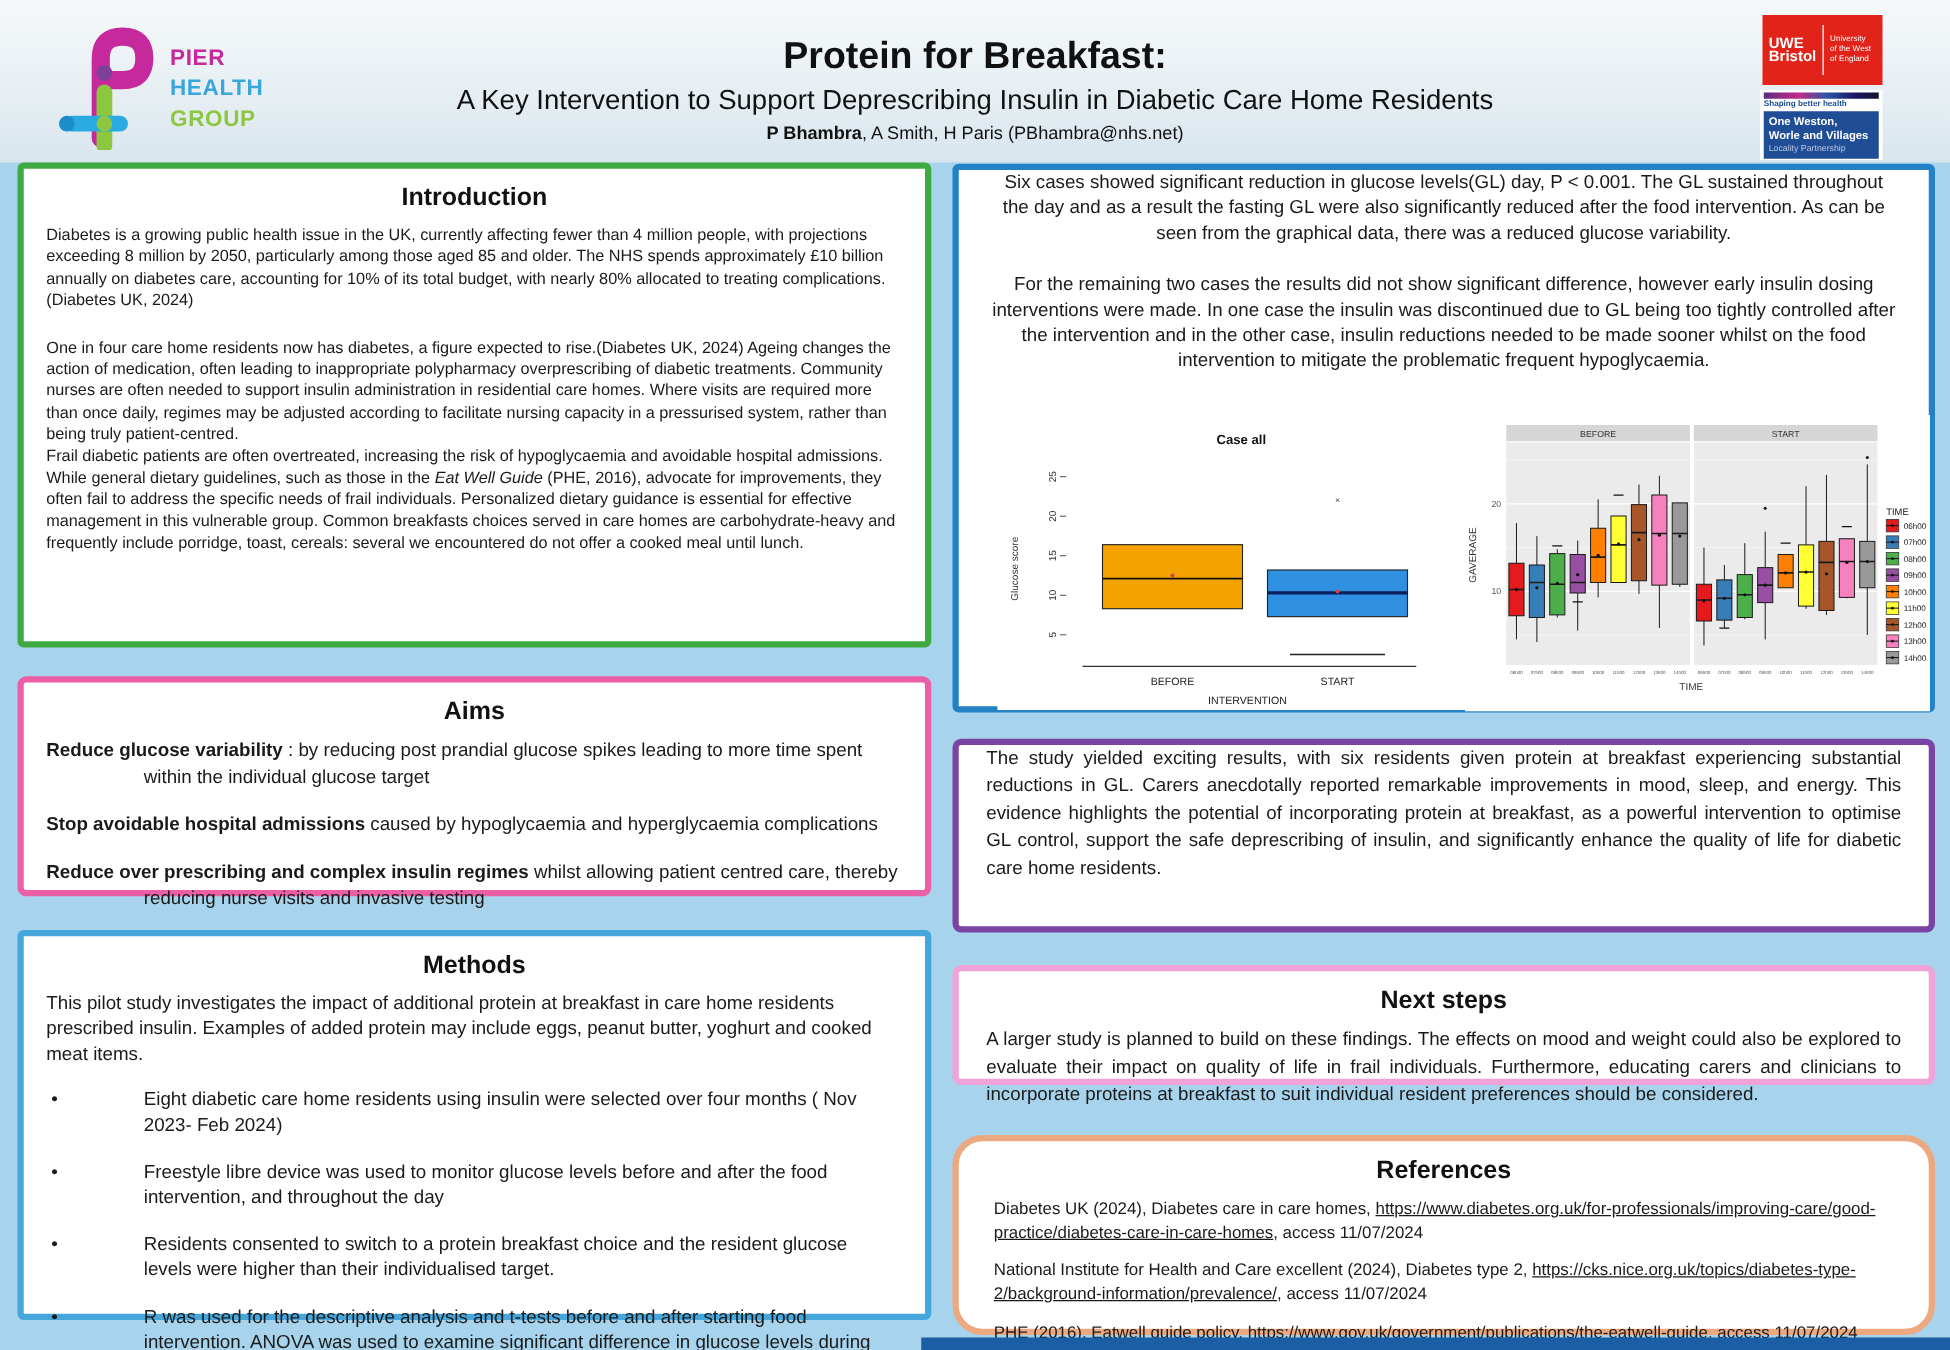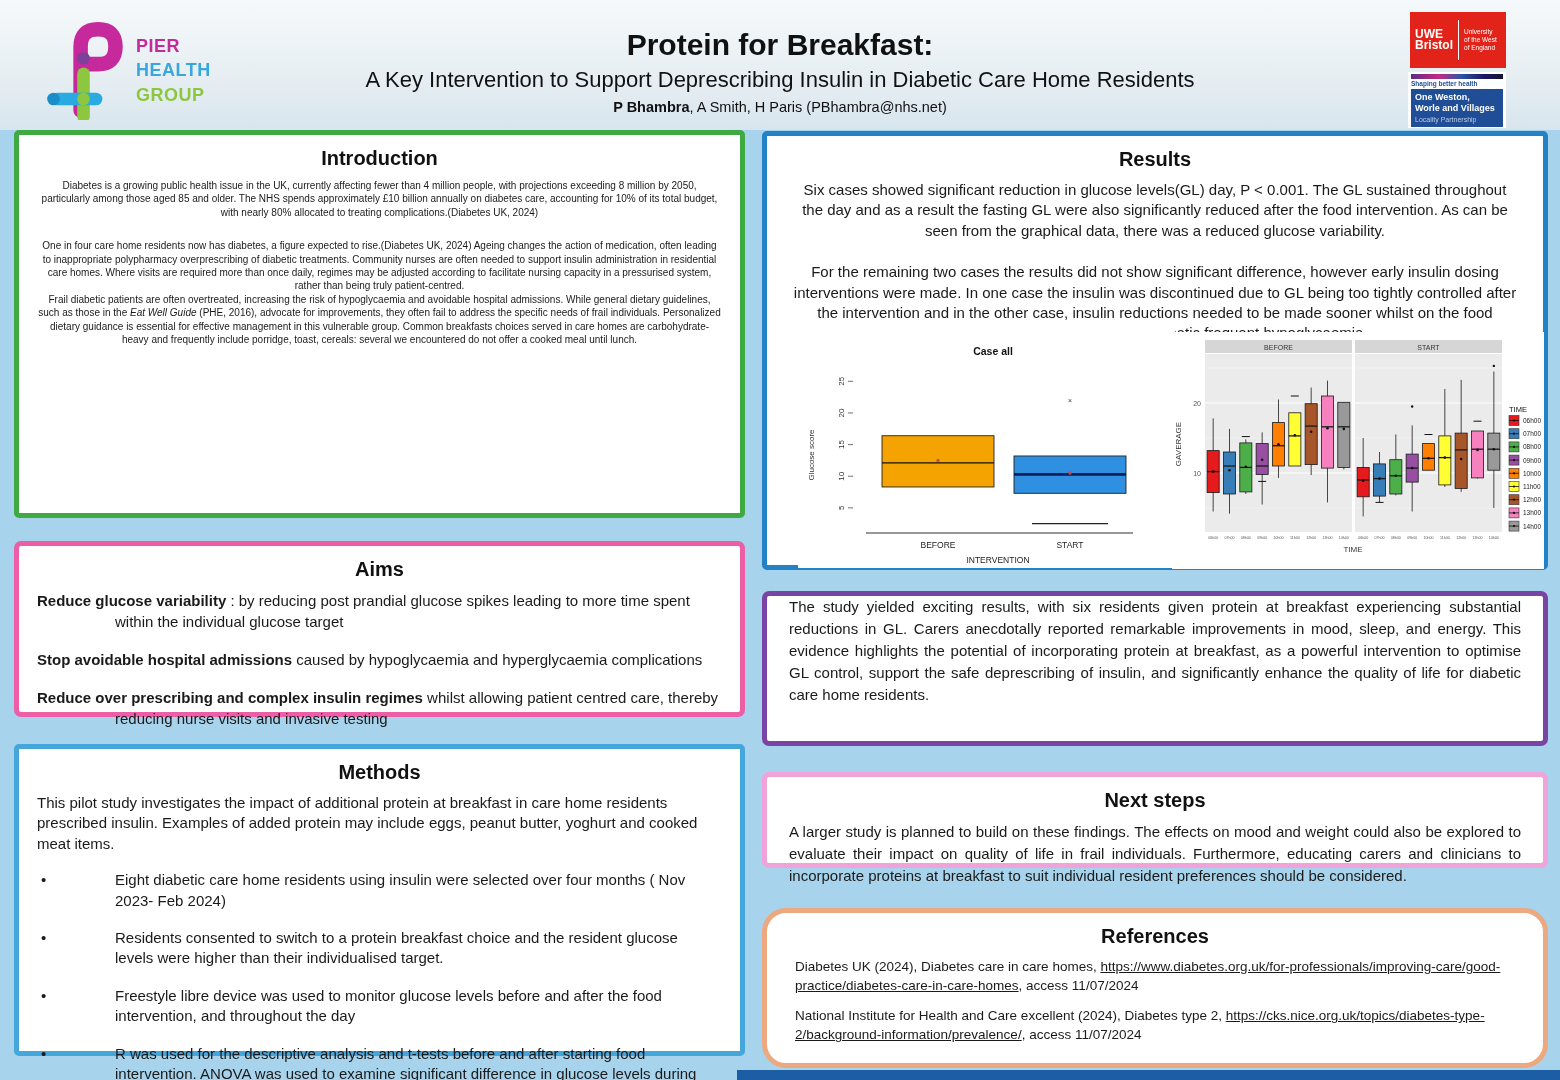--- a/index.html
+++ b/index.html
@@ -32,21 +32,21 @@
   
   .box{position:absolute;background:#fff;box-sizing:border-box;color:#1a1a1a;}
   .box h3{text-align:center;font-size:20px;margin:12px 0 9px;color:#111;}
   .intro{left:14px;top:130px;width:731px;height:388px;border:5px solid var(--intro-border);border-radius:5px;}
   .aims{left:14px;top:541px;width:731px;height:176px;border:5px solid var(--aims-border);border-radius:7px;}
   .methods{left:14px;top:744px;width:731px;height:312px;border:5px solid var(--methods-border);border-radius:5px;}
   .results{left:762px;top:131px;width:786px;height:439px;border:5px solid var(--results-border);border-radius:5px;}
   .conclusion{left:762px;top:591px;width:786px;height:155px;border:5px solid var(--conclusion-border);border-radius:7px;}
   .next{left:762px;top:772px;width:786px;height:96px;border:5px solid var(--next-steps-border);border-radius:7px;}
   .refs{left:762px;top:908px;width:786px;height:160px;border:5px solid var(--references-border);border-radius:24px;}
-  .intro p{font-size:10px;line-height:1.34;text-align:center;margin:0 18px;}
+  .intro p{font-size:13px;line-height:1.34;margin:0 18px;}
   .intro p.sp{margin-bottom:20px;}
   .b{font-weight:bold;}
   .it{font-style:italic;}
   .aims .item{font-size:15px;line-height:1.4;margin:0 16px 17px 18px;padding-left:78px;text-indent:-78px;}
   .methods .intro-p{font-size:15px;line-height:1.36;margin:0 18px;text-align:left;}
   .methods ul{margin:16px 0 0;padding:0;list-style:none;}
   .methods li{font-size:15px;line-height:1.36;position:relative;padding-left:96px;padding-right:24px;margin-bottom:17px;}
   .methods li::before{content:"\2022";position:absolute;left:22px;}
   .results p{font-size:15px;line-height:1.36;text-align:center;margin:0 26px 21px;}
   .chart1{position:absolute;left:31px;top:189px;width:377px;height:243px;background:#fff;}
@@ -116,28 +116,27 @@
     <div class="item"><span class="b">Reduce glucose variability</span><span> : by reducing  post prandial glucose spikes leading to more time  spent within the individual glucose target</span></div>
     <div class="item"><span class="b">Stop avoidable hospital admissions</span><span> caused by hypoglycaemia and hyperglycaemia complications</span></div>
     <div class="item"><span class="b">Reduce over prescribing and complex insulin regimes</span><span> whilst allowing patient centred care, thereby reducing nurse visits and invasive testing</span></div>
   </section>
 
   <section class="box methods">
     <h3>Methods</h3>
     <p class="intro-p">This pilot  study investigates the impact of additional  protein at breakfast in care home residents prescribed insulin. Examples of added protein may include eggs, peanut butter, yoghurt and cooked meat items.</p>
     <ul>
       <li>Eight diabetic care home residents using insulin were selected over four months ( Nov 2023- Feb 2024)</li>
+      <li>Freestyle libre device was used to monitor glucose levels before and after the food intervention, and throughout the day</li>
       <li>Residents consented to switch to a protein breakfast choice and the resident glucose levels were higher than their individualised target.</li>
-      <li>Freestyle libre device was used to monitor glucose levels before and after the food intervention, and throughout the day</li>
       <li>R was used for the descriptive analysis and t-tests before and after starting food intervention. ANOVA was used to examine significant difference in glucose levels during selected times 6 am to 2 pm</li>
     </ul>
   </section>
 
   <section class="box results">
-    <h3>Results</h3>
     <p>Six cases showed significant reduction in glucose levels(GL) day, P &lt; 0.001. The GL sustained throughout the day and as a result the fasting GL were also significantly reduced after the food intervention. As can be seen from the graphical data, there was a reduced glucose variability.</p>
     <p>For the remaining two cases the results did not show significant difference, however early insulin dosing interventions were made. In one case the insulin was discontinued due to GL being too tightly controlled after the intervention and in the other case, insulin reductions needed to be made sooner whilst on the food intervention to mitigate the problematic frequent hypoglycaemia.</p>
     <div class="chart1" id="chart1"><svg viewBox="0 0 377 243" width="377" height="243">
           <rect x="0" y="0" width="377" height="243" fill="#fff"></rect>
           <text x="195" y="30" text-anchor="middle" font-size="10.5" font-weight="bold" fill="#111">Case all</text>
           <text transform="translate(16,130) rotate(-90)" text-anchor="middle" font-size="8" fill="#333">Glucose score</text>
           <line x1="50" y1="182.85714285714286" x2="55" y2="182.85714285714286" stroke="#333" stroke-width="0.7"></line>
           <text transform="rotate(-90 44 182.85714285714286)" x="44" y="185.35714285714286" text-anchor="middle" font-size="8" fill="#333">5</text>
           <line x1="50" y1="151.22448979591837" x2="55" y2="151.22448979591837" stroke="#333" stroke-width="0.7"></line>
           <text transform="rotate(-90 44 151.22448979591837)" x="44" y="153.72448979591837" text-anchor="middle" font-size="8" fill="#333">10</text>
@@ -326,16 +325,17 @@
 
   <section class="box next">
     <h3>Next steps</h3>
     <p>A larger study is planned to build on these findings. The effects on mood and weight could also be explored to evaluate their impact on quality of life in frail individuals. Furthermore, educating carers and clinicians to incorporate proteins at breakfast to suit individual resident preferences should be considered.</p>
   </section>
 
   <section class="box refs">
     <h3>References</h3>
     <div class="ref"><span>Diabetes UK (2024), Diabetes care in care homes, </span><span class="link">https://www.diabetes.org.uk/for-professionals/improving-care/good-practice/diabetes-care-in-care-homes</span><span>, access 11/07/2024</span></div>
     <div class="ref"><span>National Institute for Health and Care excellent (2024), Diabetes type 2, </span><span class="link">https://cks.nice.org.uk/topics/diabetes-type-2/background-information/prevalence/</span><span>,  access 11/07/2024</span></div>
+    <div class="ref"><span>PHE (2016), Eatwell guide policy, </span><span class="link">https://www.gov.uk/government/publications/the-eatwell-guide</span><span>, access 11/07/2024</span></div>
   </section>
 
   <div class="footer-bar"></div>
 </div>
 
 </body></html>

